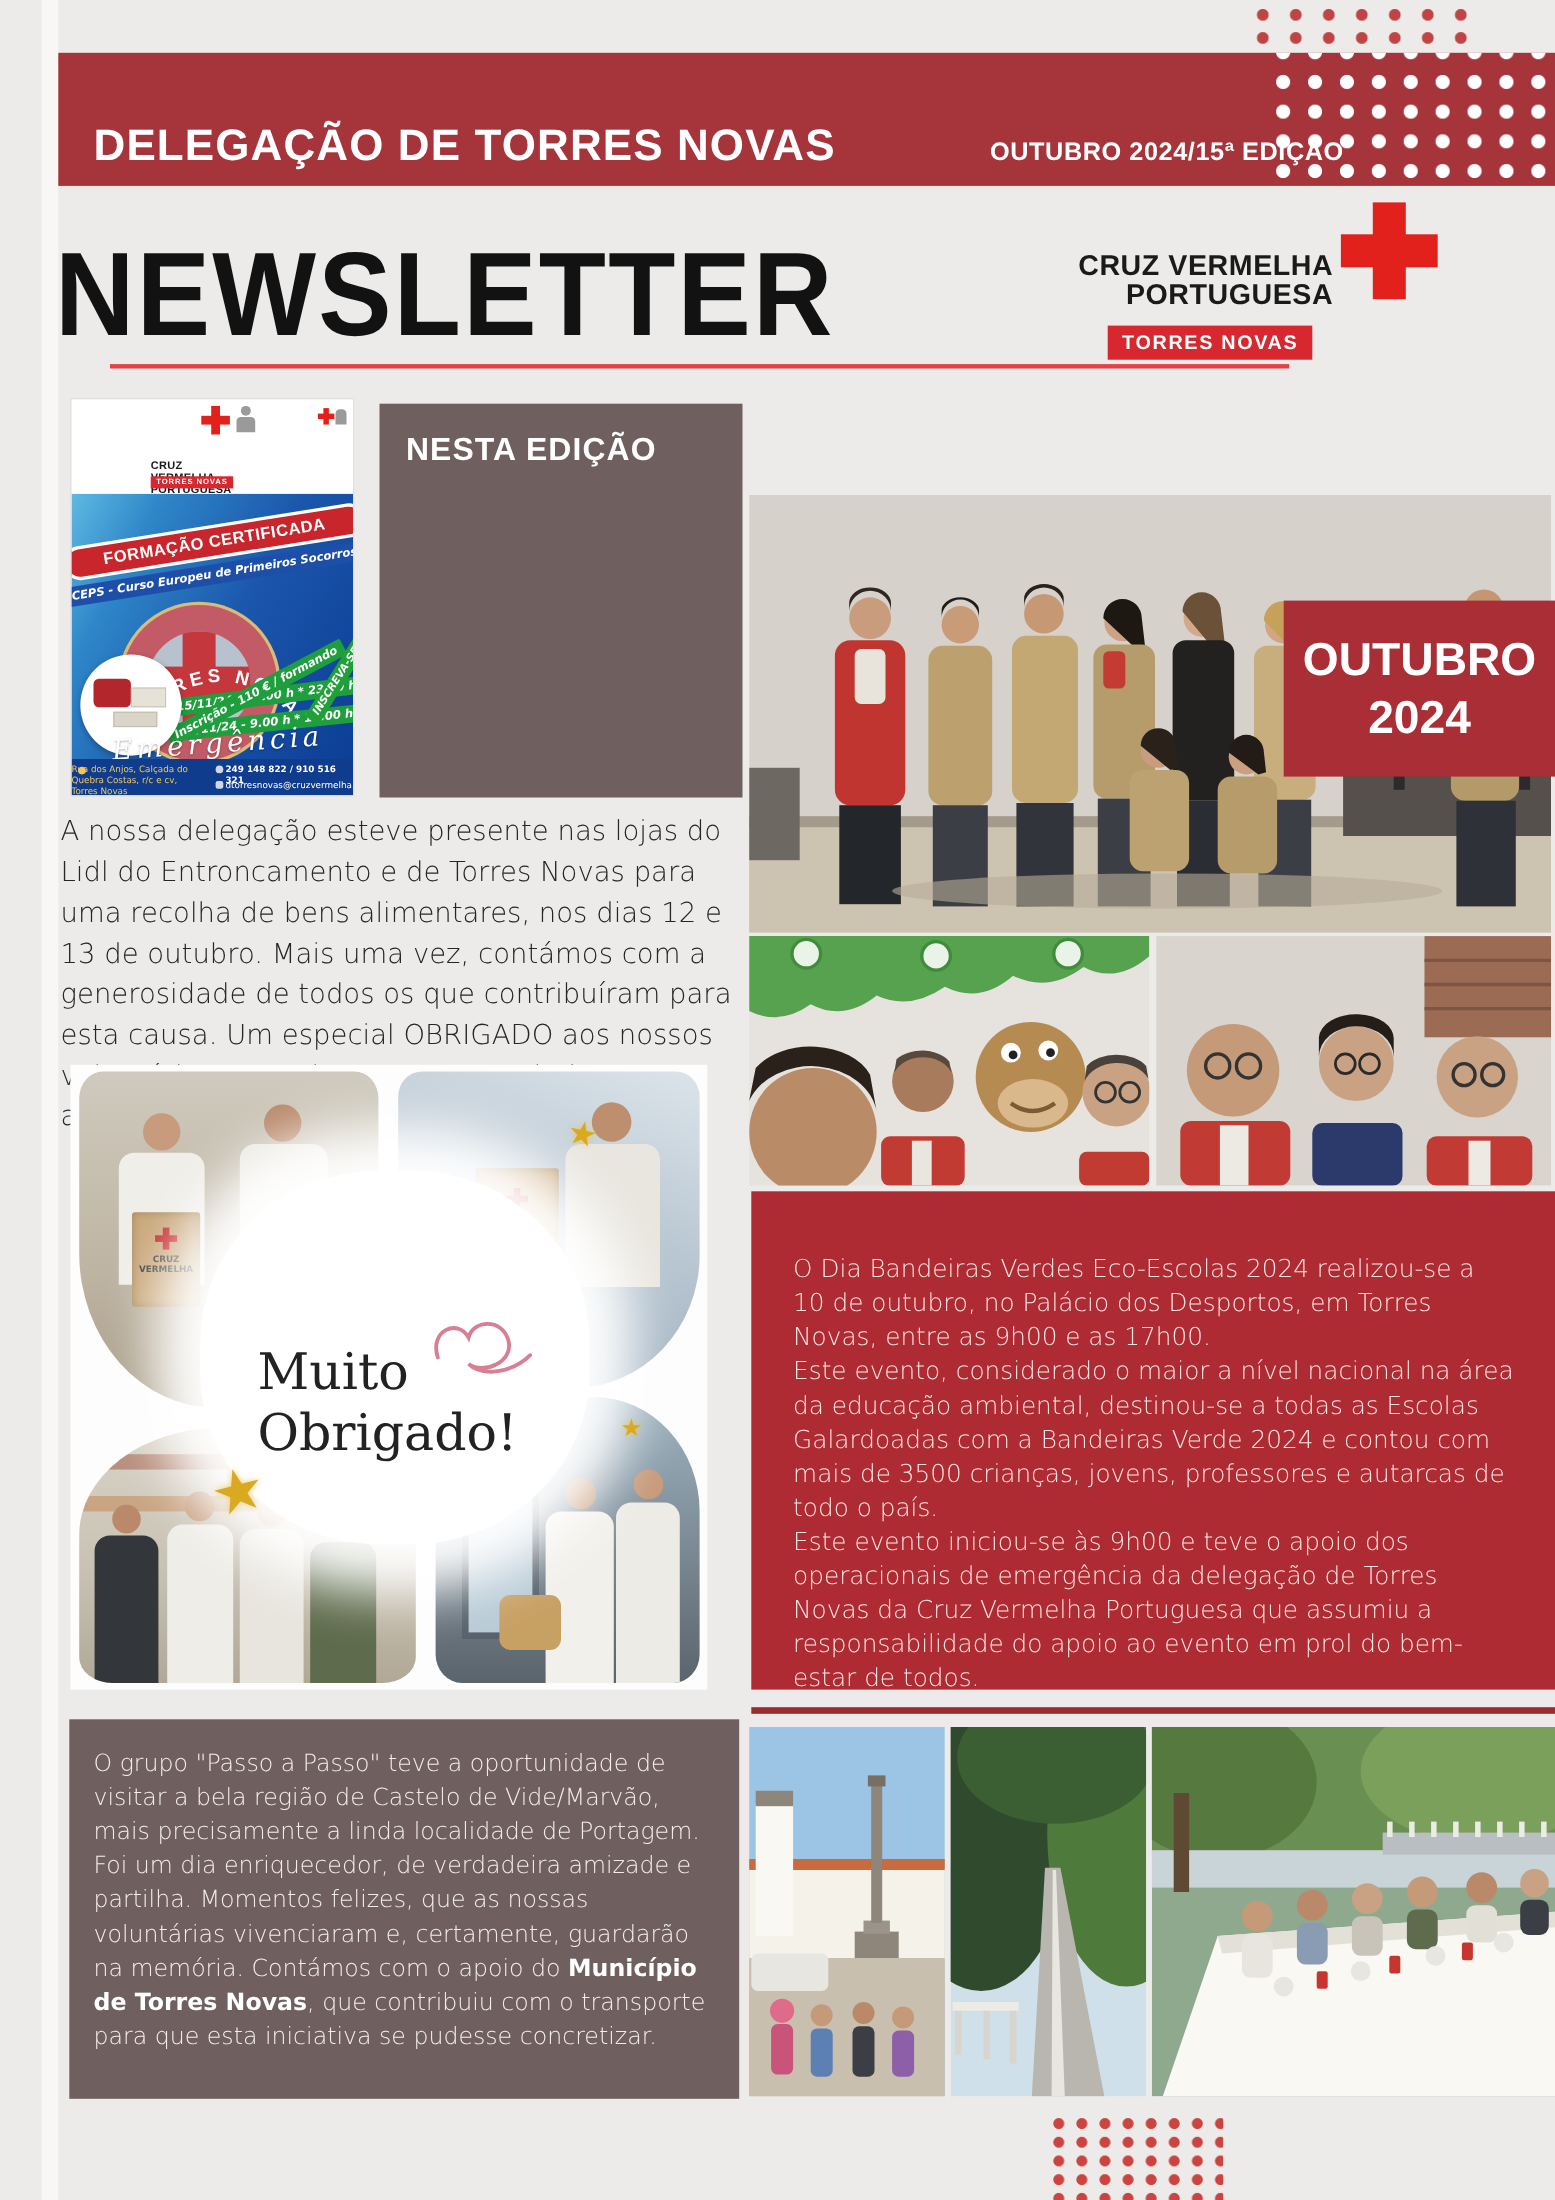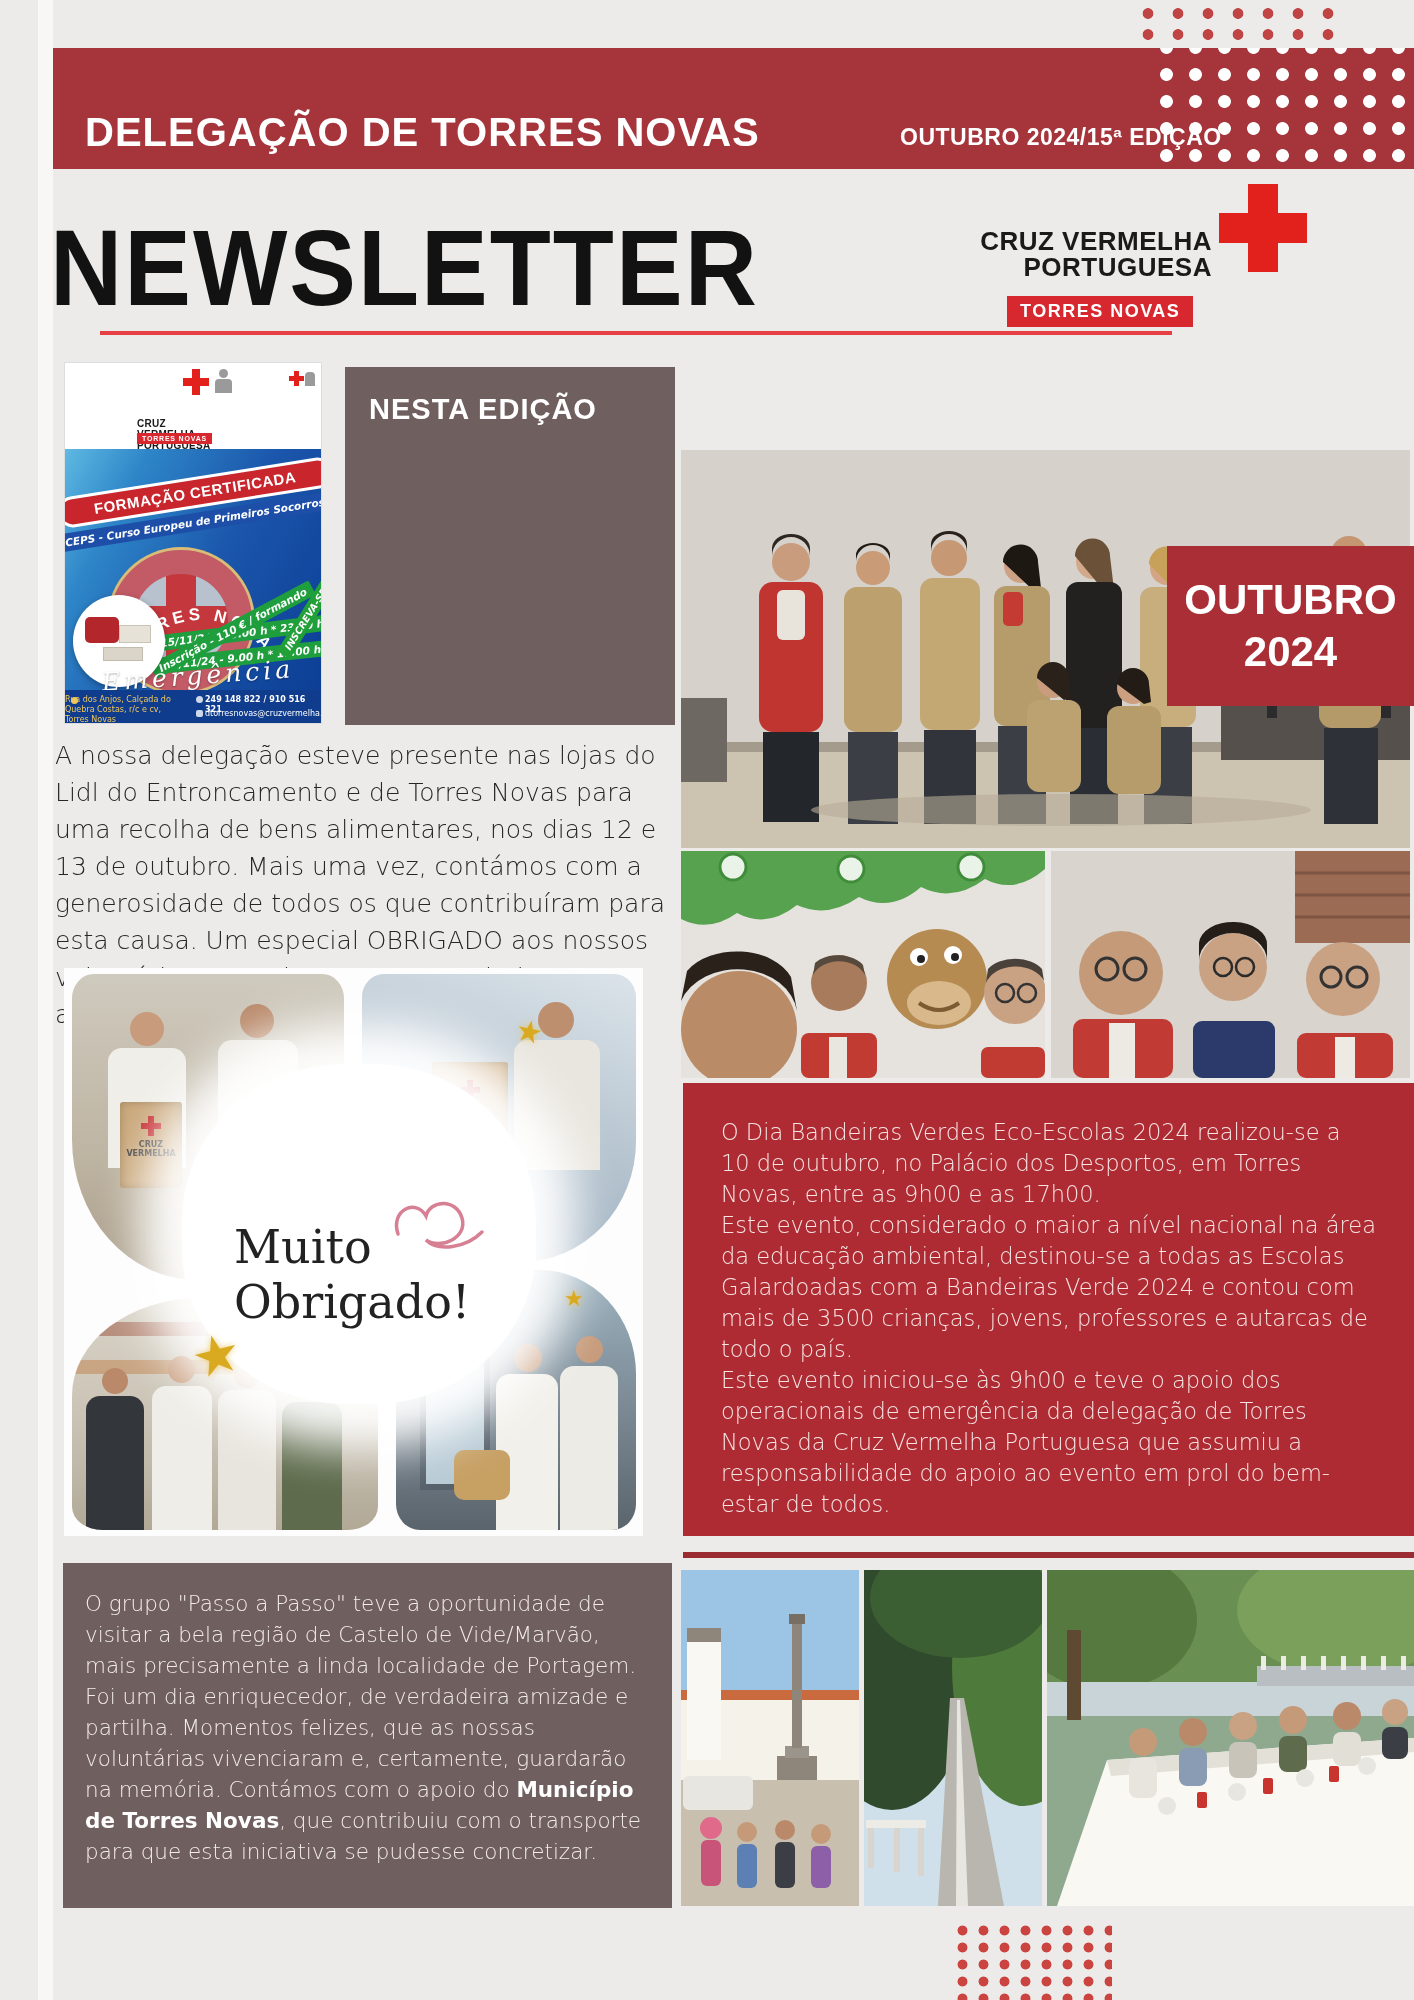--- a/index.html
+++ b/index.html
@@ -75,21 +75,21 @@
   .photo { overflow:hidden; }
   .photo svg { display:block; }
 
   .photo-team { left:681px; top:450px; width:729px; height:398px; }
   .month-badge { left:1167px; top:546px; width:247px; height:160px; background:#A92E35; display:flex; flex-direction:column; align-items:center; justify-content:center; color:#fff; font-family:"Liberation Sans", sans-serif; font-weight:bold; font-size:42px; line-height:52px; }
   .photo-mascot { left:681px; top:851px; width:364px; height:227px; }
   .photo-selfie2 { left:1051px; top:851px; width:359px; height:227px; }
 
   
   .lidl-text { left:55px; top:737px; width:620px; font-size:25px; line-height:37px; color:#262626; font-weight:300; }
-  .eco-box { left:683px; top:1083px; width:731px; height:453px; background:#AE2B33; padding:34px 38px; color:#F6E3E2; font-size:22.5px; line-height:31px; font-weight:300; overflow:hidden; }
+  .eco-box { left:683px; top:1083px; width:731px; height:453px; background:#AE2B33; padding:56px 38px; color:#F6E3E2; font-size:22.5px; line-height:31px; font-weight:300; overflow:hidden; }
   .eco-line { left:683px; top:1552px; width:731px; height:6px; background:#9A2B30; }
   .passo-box { left:63px; top:1563px; width:609px; height:345px; background:#6F605F; padding:25px 22px; color:#F3ECEA; font-size:21.5px; line-height:31px; font-weight:300; overflow:hidden; }
   .passo-box b { color:#ffffff; font-weight:bold; }
 
   
   .collage { left:64px; top:968px; width:579px; height:568px; background:#fdfdfd; overflow:hidden; }
   .blob { position:absolute; overflow:hidden; }
   .blob-tl { left:8px; top:6px; width:272px; height:306px; border-radius:8% 8% 48% 46%; background:linear-gradient(180deg,#cfcabe 0%,#beb4a2 60%,#a99d88 100%); }
   .blob-tr { left:298px; top:6px; width:274px; height:288px; border-radius:8% 8% 42% 50%; background:linear-gradient(200deg,#dce4ea 0%,#b9c7d2 45%,#8fa3b5 100%); }
   .blob-bl { left:8px; top:330px; width:306px; height:232px; border-radius:42% 46% 10% 10%; background:linear-gradient(180deg,#d9d3c7 0%,#c9c2b4 55%,#b1a896 100%); }

